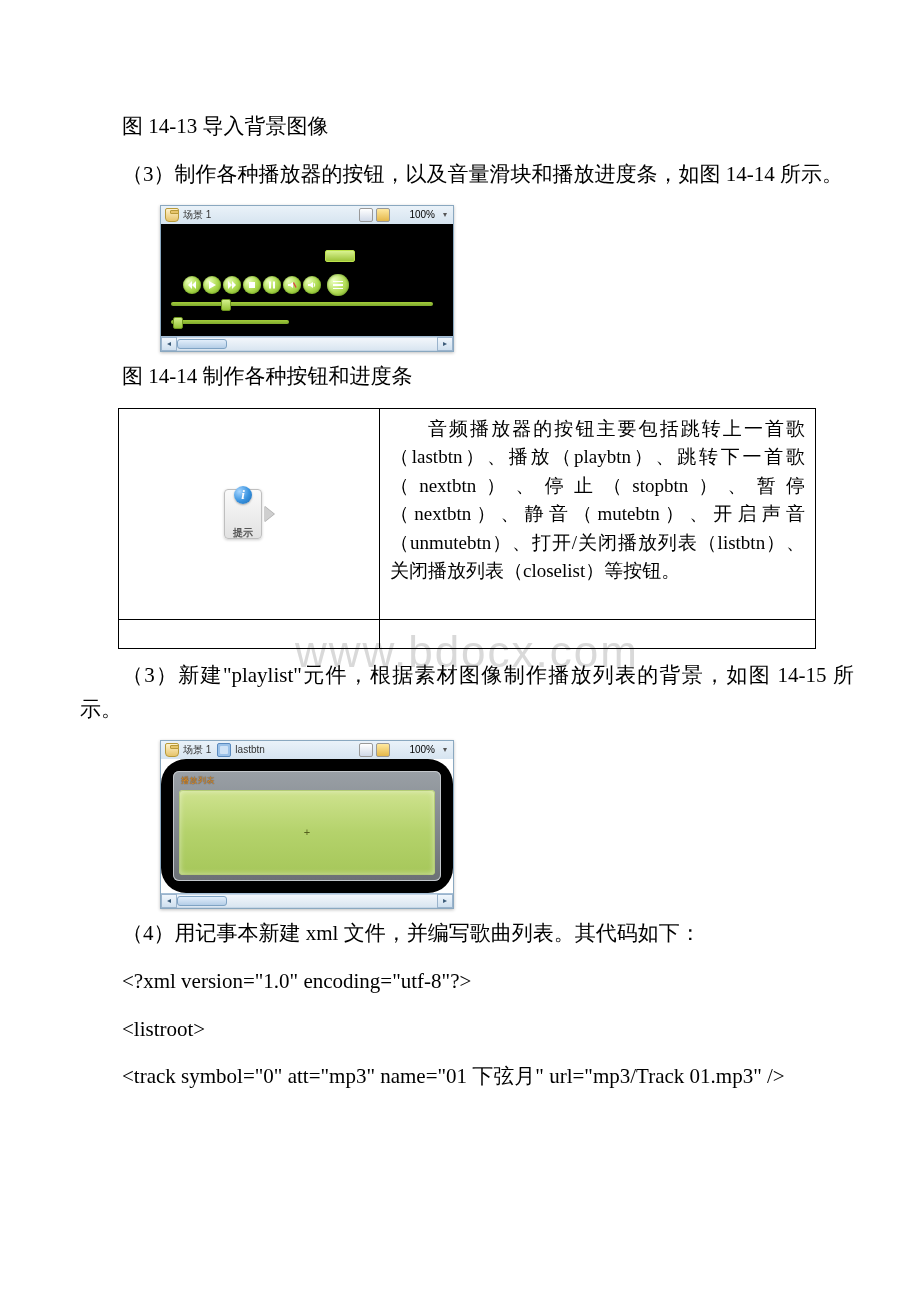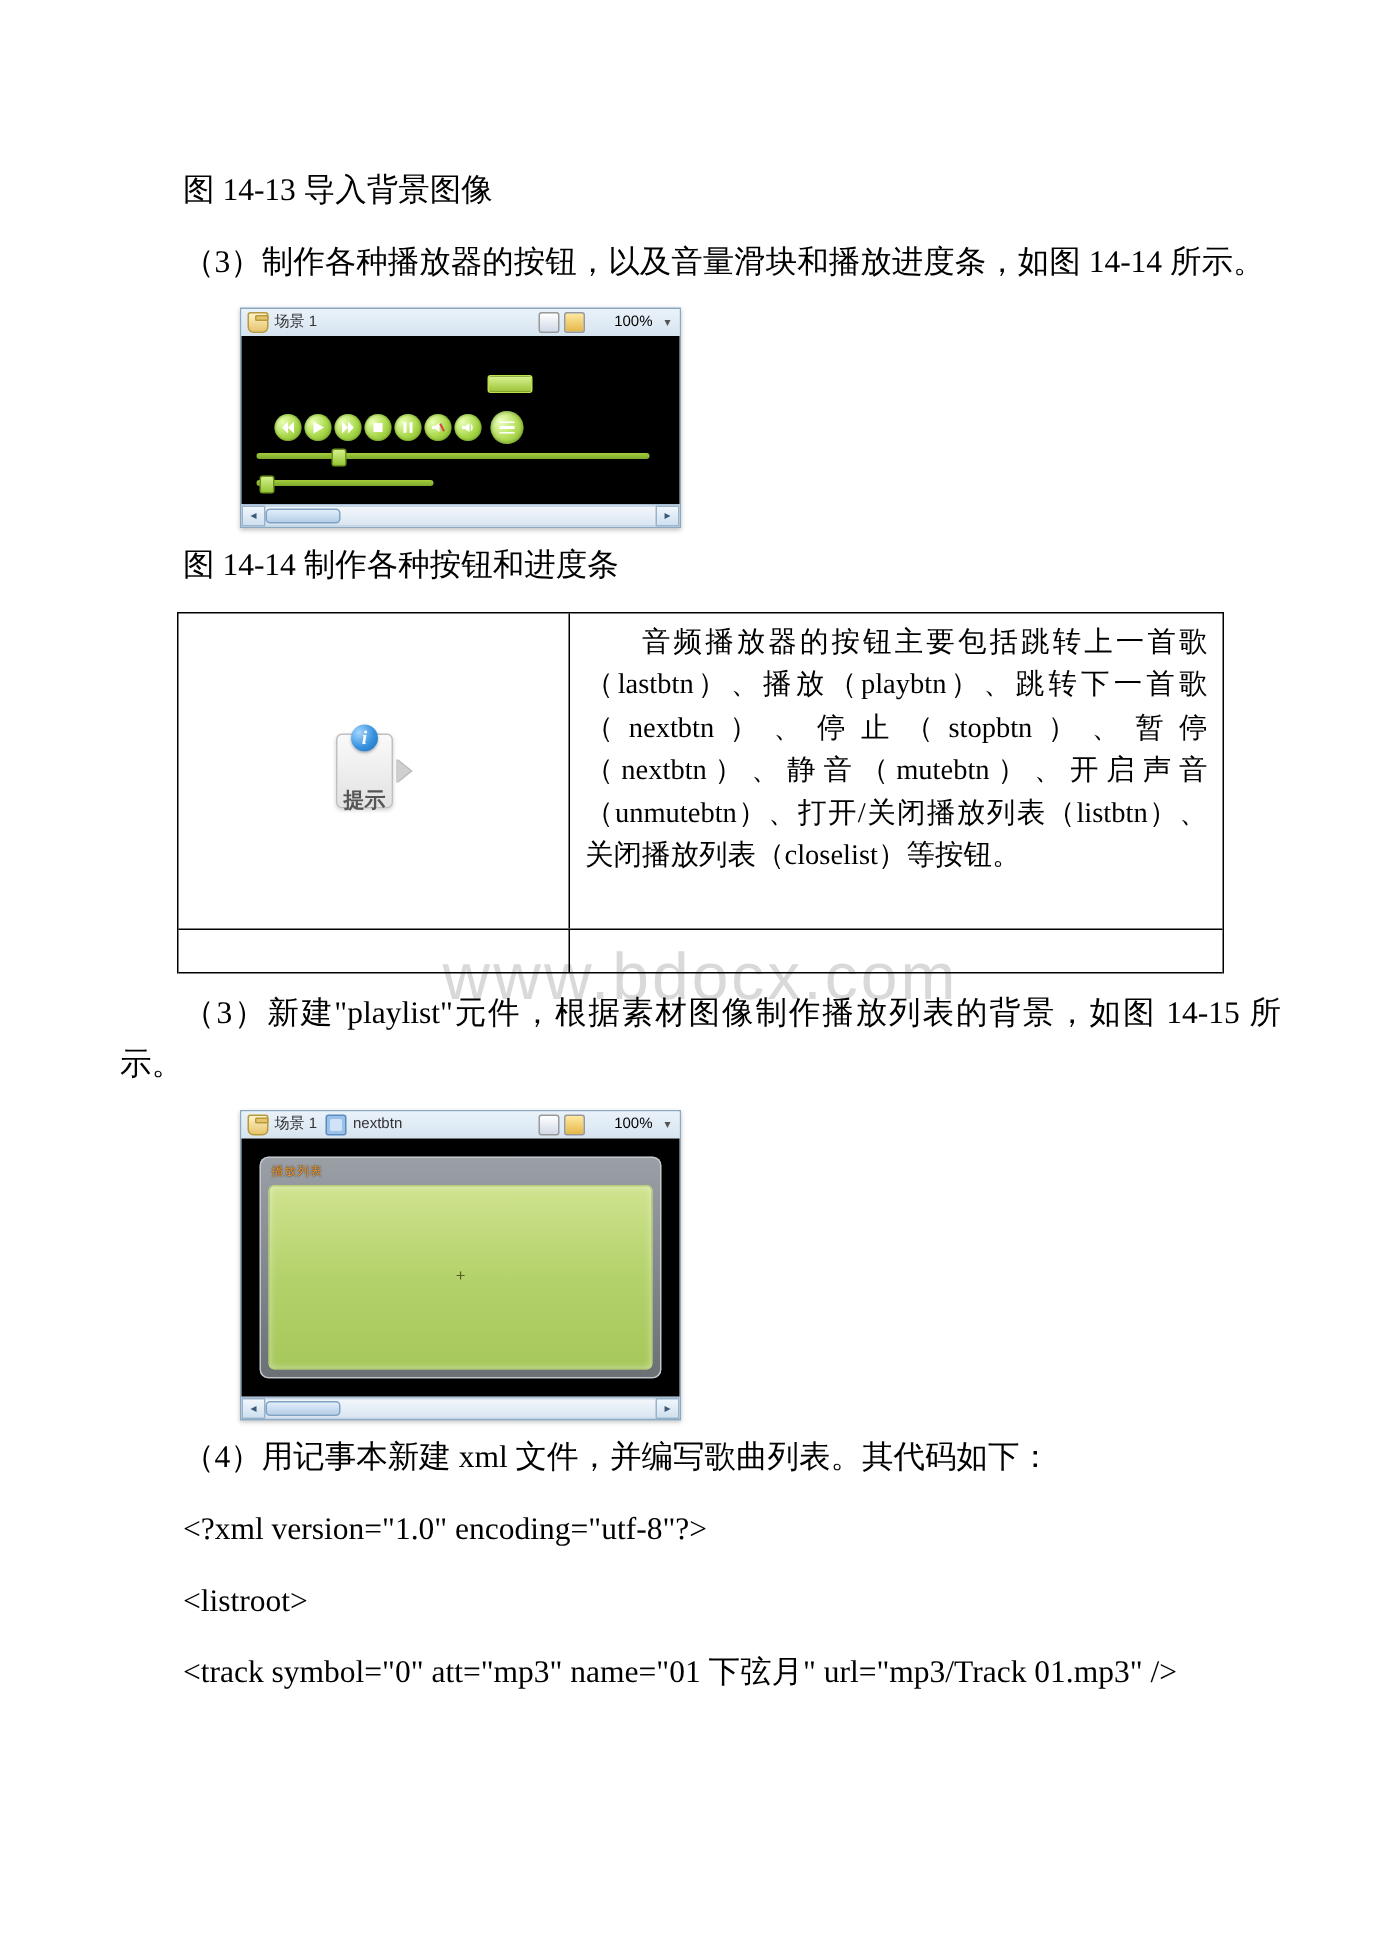--- a/index.html
+++ b/index.html
@@ -166,21 +166,21 @@
     display: flex; flex-direction: column; align-items: center; justify-content: center;
     gap: 2px;
   }
   .info-i {
     width: 18px; height: 18px; border-radius: 50%;
     background: radial-gradient(circle at 30% 30%, #a6d5ff, #3792df 55%, #1d6bb3);
     color: #fff; font-weight: bold; font-size: 13px; font-family: Georgia, serif;
     font-style: italic; display: flex; align-items: center; justify-content: center;
     box-shadow: 0 1px 2px rgba(0,0,0,0.3);
   }
-  .badge-label { font-size: 14px; font-weight: bold; color: #555; font-family: "Microsoft YaHei", sans-serif; margin-top: 19px; }
+  .badge-label { font-size: 10px; font-weight: bold; color: #555; font-family: "Microsoft YaHei", sans-serif; margin-top: 19px; }
   .badge-arrow {
     width: 0; height: 0; border-top: 8px solid transparent; border-bottom: 8px solid transparent;
     border-left: 10px solid #cfcfcf;
     margin-left: 2px;
     filter: drop-shadow(1px 0 0 #aaa);
   }
 
   
   .fig-15 {
     width: 292px;
@@ -192,21 +192,21 @@
     width: 12px; height: 12px; margin: 0 4px 0 6px;
     display: inline-block;
     background: #9bc1e8; border: 1px solid #5a8abf; border-radius: 2px;
     position: relative;
   }
   .crumb2-icon::after {
     content: "";
     position: absolute; inset: 2px;
     background: #cfe2f6; border-radius: 1px;
   }
-  .stage15 { background: #000; height: 172px; position: relative; overflow: hidden; }
+  .stage15 { background: #000; height: 134px; position: relative; overflow: hidden; border-radius: 25px; }
   .pl-shell {
     position: absolute; top: 12px; left: 12px; right: 12px; bottom: 12px;
     border-radius: 6px;
     background: linear-gradient(#9aa0a6,#6b7075);
     box-shadow: inset 0 0 0 1px #c3c7cb, 0 2px 4px rgba(0,0,0,0.5);
     padding: 4px 6px 6px 6px;
     display: flex; flex-direction: column;
   }
   .pl-title {
     font-size: 8px; color: #f39a2a; font-family: "Microsoft YaHei", Arial, sans-serif;
@@ -350,21 +350,21 @@
   <div class="watermark">www.bdocx.com</div>
 
   <p class="bodytext">（3）新建"playlist"元件，根据素材图像制作播放列表的背景，如图 14-15 所示。</p>
 
   <div class="fig-wrap">
     <div class="fig-15">
       <div class="fig-topbar">
         <span class="crumbicon"></span>
         <span class="crumblabel">场景 1</span>
         <span class="crumb2-icon"></span>
-        <span class="crumblabel">nextbtn</span>
+        <span class="crumblabel">lastbtn</span>
         <div class="topbar-right">
           <span class="toolicon color1"></span>
           <span class="toolicon color2"></span>
           <span class="zoomlabel">100%</span>
           <span class="dropdown-arrow">▾</span>
         </div>
       </div>
       <div class="stage15">
         <div class="pl-shell">
           <div class="pl-title">播放列表</div>

